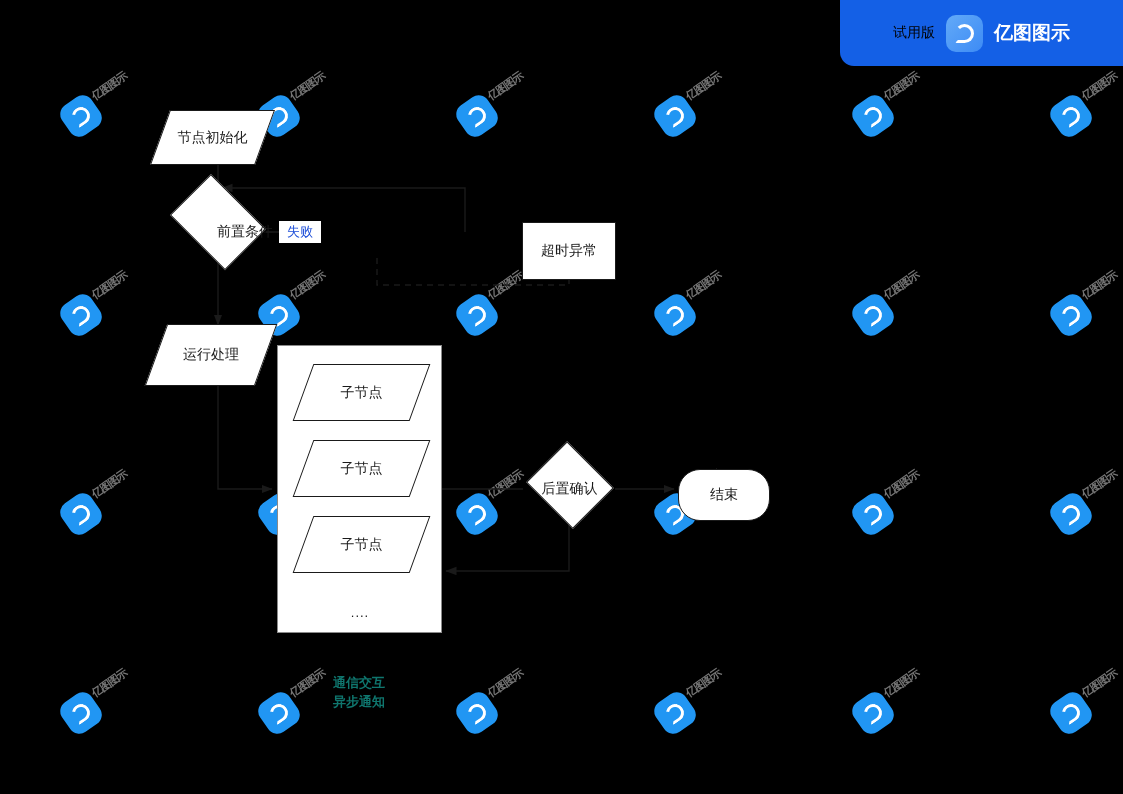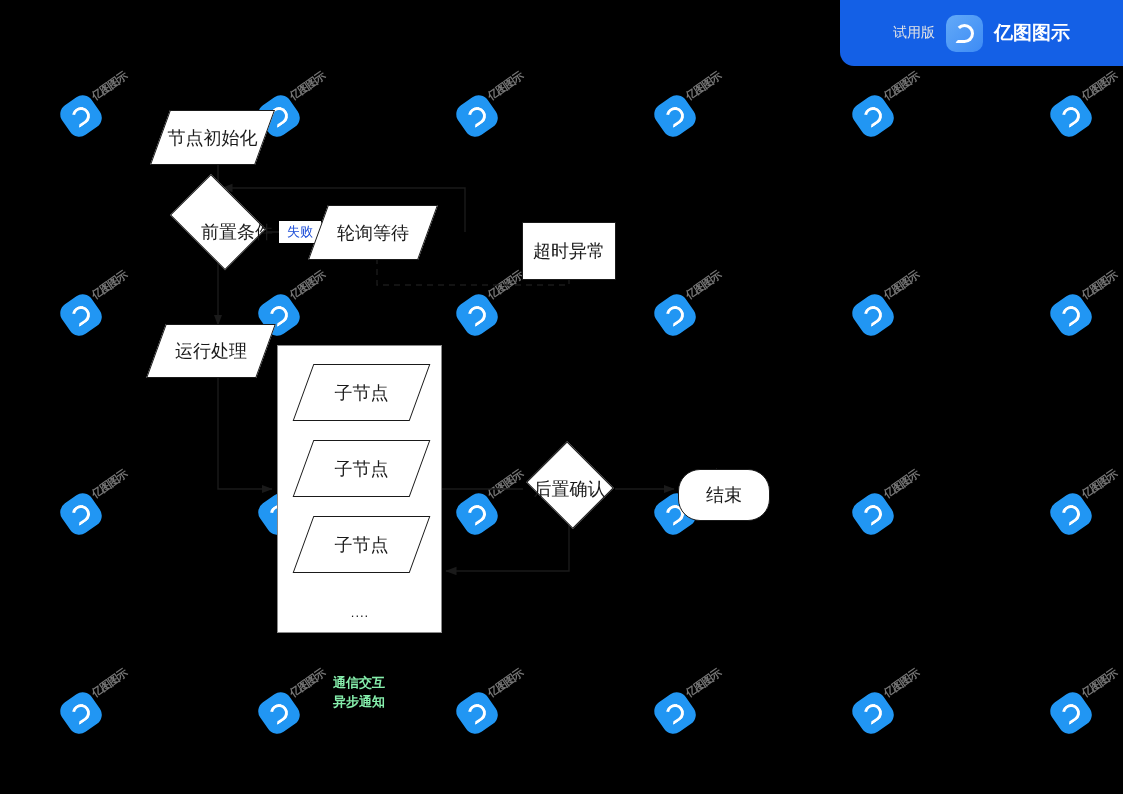--- a/index.html
+++ b/index.html
@@ -17,43 +17,43 @@
   .wm-text{position:absolute;left:30px;top:8px;transform:rotate(-35deg);
            transform-origin:left center;color:#8a8a8a;font-size:11px;
            font-weight:bold;letter-spacing:-1px;white-space:nowrap;opacity:.85;}
 
   
   #diagram{position:absolute;inset:0;z-index:2;}
   #edges{position:absolute;left:0;top:0;width:1123px;height:794px;z-index:2;}
 
   .node{position:absolute;z-index:3;background:#ffffff;border:1px solid #1a1a1a;
         box-sizing:border-box;display:flex;align-items:center;justify-content:center;
-        color:#1a1a1a;font-size:18px;white-space:nowrap;}
+        color:#1a1a1a;font-size:14px;white-space:nowrap;}
   .para{border:none;background:transparent;}
   .para .sh{position:absolute;inset:0;background:#fff;border:1px solid #1a1a1a;
             box-sizing:border-box;transform:skewX(-20deg);}
   .para .tx{position:relative;z-index:1;}
   .diam{border:none;background:transparent;}
   .diam .sh{position:absolute;left:50%;top:50%;width:70.7%;height:70.7%;
             margin-left:-35.35%;margin-top:-35.35%;background:#fff;border:1px solid #1a1a1a;
             box-sizing:border-box;transform:rotate(45deg);}
   .diam .tx{position:relative;z-index:1;}
   .pill{border-radius:22px;}
   .group{background:#ffffff;border:1px solid #8a8a8a;z-index:2;}
   .lbl{background:#ffffff;border:none;color:#1d4ed8;font-size:13px;}
   .ellipsis{background:transparent;border:none;color:#1a1a1a;font-size:13px;
             letter-spacing:1px;}
-  .note{position:absolute;z-index:3;color:#86efac;font-size:13px;font-weight:bold;
+  .note{position:absolute;z-index:3;color:#0f766e;font-size:13px;font-weight:bold;
         white-space:nowrap;}
 
   
   #banner{position:absolute;right:0;top:0;width:283px;height:66px;
           background:#1460e6;border-bottom-left-radius:14px;z-index:10;
           display:flex;align-items:center;justify-content:center;gap:11px;}
-  #banner .trial{color:#e5e5e5;font-size:14px;}
+  #banner .trial{color:#000000;font-size:14px;}
   #banner .logo{width:37px;height:37px;border-radius:10px;
                 background:linear-gradient(135deg,#63aaf8,#3d8bf5);
                 position:relative;}
   #banner .logo::before{content:"";position:absolute;left:9px;top:9px;
                 width:19px;height:19px;border:3px solid #fff;
                 border-radius:10px 10px 10px 3px;border-left-color:transparent;
                 box-sizing:border-box;}
   #banner .brand{color:#fff;font-size:19px;font-weight:bold;}
 </style>
 </head>
@@ -199,30 +199,26 @@
     <span class="tx">节点初始化</span>
   </div>
 
   <div class="node diam" style="left:163px;top:191px;width:110px;height:82px;justify-content:flex-end;">
     <span class="sh"></span>
     <span class="tx">前置条件</span>
   </div>
 
   <div class="node lbl" style="left:279px;top:221px;width:42px;height:22px;">失败</div>
 
-  <div class="node para" style="left:318px;top:205px;width:110px;height:55px;">
-    <span class="sh"></span>
-    <span class="tx">轮询等待</span>
-  </div>
 
   <div class="node" style="left:522px;top:203px;width:94px;height:58px;margin-top:19px;">
     <span>超时异常</span>
   </div>
 
-  <div class="node para" style="left:156px;top:324px;width:110px;height:54px;">
+  <div class="node para" style="left:156px;top:324px;width:110px;height:62px;">
     <span class="sh"></span>
     <span class="tx">运行处理</span>
   </div>
 
   <div class="node group" style="left:277px;top:345px;width:165px;height:288px;"></div>
 
   <div class="node para" style="left:303px;top:364px;width:117px;height:57px;">
     <span class="sh"></span>
     <span class="tx">子节点</span>
   </div>

